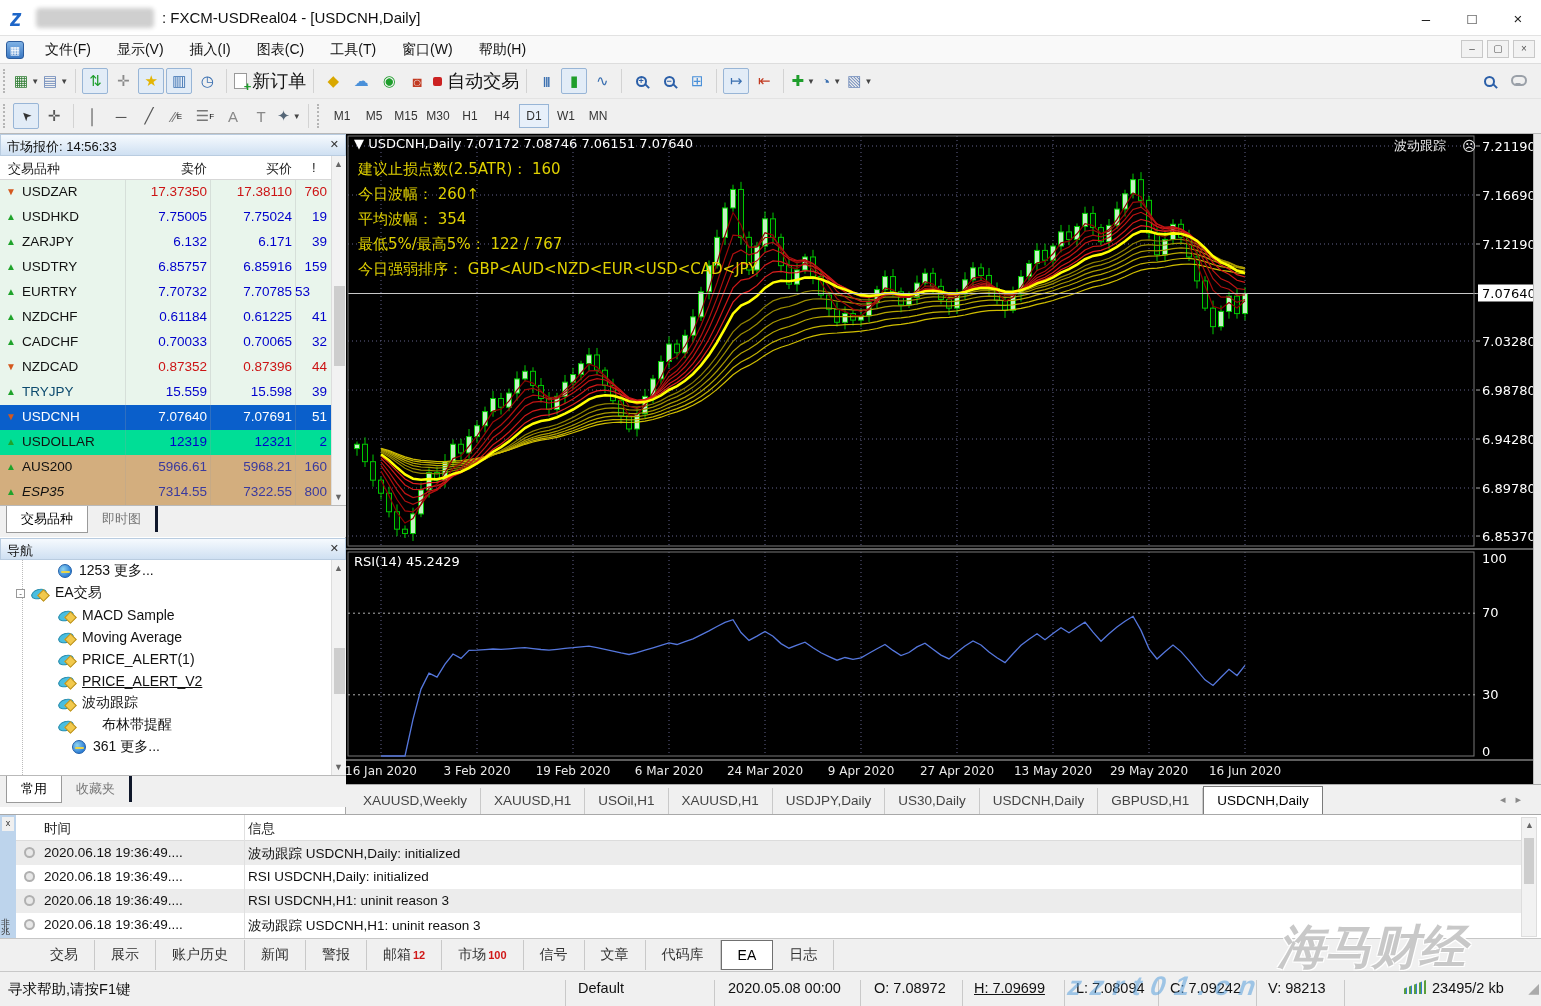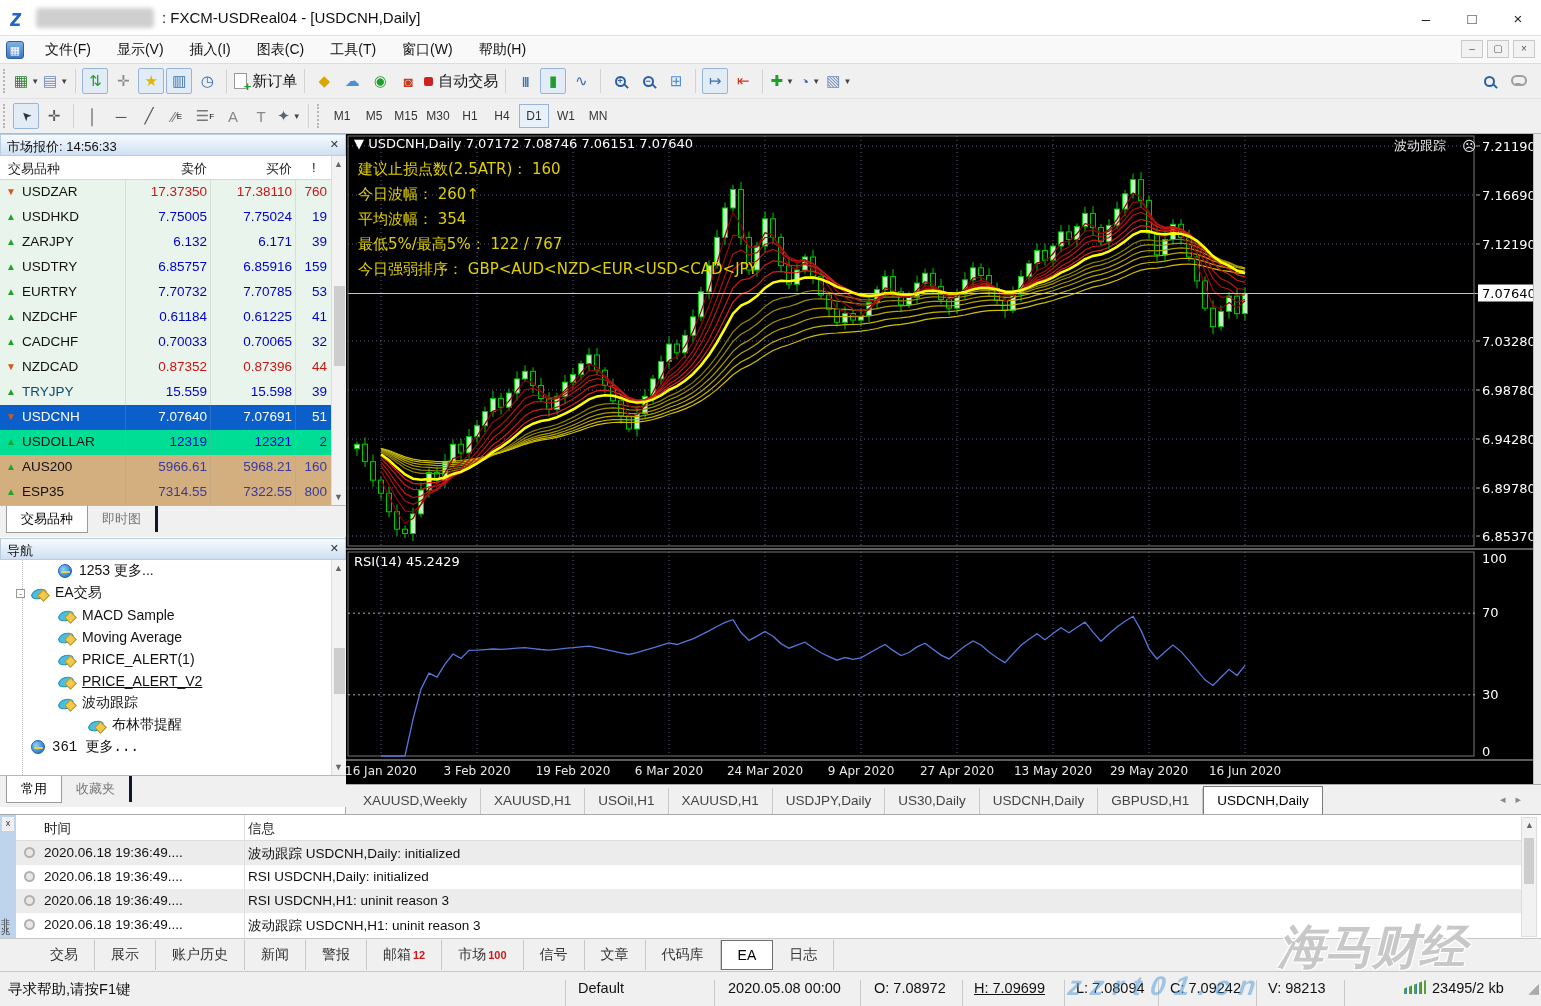--- a/index.html
+++ b/index.html
@@ -25,21 +25,21 @@
 
   
   .toolbar { left:0; width:1541px; background:#F0F0F0; display:flex; align-items:center; }
   #toolbarA { top:64px; height:35px; border-bottom:1px solid #E3E3E3; }
   #toolbarB { top:99px; height:35px; border-bottom:1px solid #B9B9B9; }
   .grip { width:5px; height:24px; margin:0 4px 0 3px; border-left:2px dotted #B5B5B5; }
   .tb-btn { min-width:26px; height:26px; margin:0 1px; border:1px solid transparent; border-radius:2px;
     display:flex; align-items:center; justify-content:center; font-size:15px; position:relative; }
   .tb-btn.pressed { border-color:#98B5D6; background:#E2ECF7; }
   .tb-btn .caret { font-size:8px; color:#444; margin-left:3px; }
-  .tb-btn .lbl { font-size:15px; color:#111; margin-left:5px; }
+  .tb-btn .lbl { font-size:18px; color:#111; margin-left:5px; }
   .tb-sep { width:1px; height:24px; background:#D3D3D3; margin:0 5px; }
   .ico-doc { width:13px; height:16px; background:#fff; border:1px solid #999; position:relative; }
   .ico-doc::after { content:"+"; position:absolute; right:-5px; bottom:-6px; color:#1F9E2C; font-weight:bold; font-size:13px; }
   .dot { width:9px; height:9px; border-radius:2px; }
   .mag { width:11px; height:11px; border:2px solid #2B5FA8; border-radius:50%; position:relative; font-size:9px; font-weight:bold; color:#2B5FA8; display:flex; align-items:center; justify-content:center; }
   .mag::after { content:""; position:absolute; width:6px; height:2px; background:#2B5FA8; transform:rotate(45deg); right:-5px; bottom:-2px; }
   .ico-chat { width:16px; height:11px; border:2px solid #9AA0A8; border-radius:6px; position:relative; margin-top:-2px; }
   .ico-chat::after { content:""; position:absolute; left:2px; bottom:-5px; border:3px solid transparent; border-top-color:#9AA0A8; }
   .tf-btn { min-width:30px; height:24px; margin:0 1px; border:1px solid transparent; display:flex; align-items:center; justify-content:center; font-size:12px; color:#333; }
   .tf-btn.active { border-color:#98B5D6; background:#E8F0FA; }
@@ -344,21 +344,21 @@
           <span class="mw-cell" style="left: 295px; width: 32px; text-align: right; color: rgb(0, 0, 204);">159</span>
           <span class="col-div" style="left: 125px;"></span>
           <span class="col-div" style="left: 210px;"></span>
           <span class="col-div" style="left: 295px;"></span>
         </div>
         <div class="mw-row" style="top: 146px; background: rgb(233, 245, 236);">
           <span class="mw-arrow" style="color: rgb(31, 163, 43);">▲</span>
           <span class="mw-cell" style="left: 22px; color: rgb(17, 17, 17);">EURTRY</span>
           <span class="mw-cell" style="left: 125px; width: 82px; text-align: right; color: rgb(0, 0, 204);">7.70732</span>
           <span class="mw-cell" style="left: 210px; width: 82px; text-align: right; color: rgb(0, 0, 204);">7.70785</span>
-          <span class="mw-cell" style="left: 295px; width: 32px; text-align: right; color: rgb(0, 0, 204);">53</span>
+          <span class="mw-cell" style="left: 295px; width: 32px; color: rgb(0, 0, 204);">53</span>
           <span class="col-div" style="left: 125px;"></span>
           <span class="col-div" style="left: 210px;"></span>
           <span class="col-div" style="left: 295px;"></span>
         </div>
         <div class="mw-row" style="top: 171px; background: rgb(233, 245, 236);">
           <span class="mw-arrow" style="color: rgb(31, 163, 43);">▲</span>
           <span class="mw-cell" style="left: 22px; color: rgb(17, 17, 17);">NZDCHF</span>
           <span class="mw-cell" style="left: 125px; width: 82px; text-align: right; color: rgb(0, 0, 204);">0.61184</span>
           <span class="mw-cell" style="left: 210px; width: 82px; text-align: right; color: rgb(0, 0, 204);">0.61225</span>
           <span class="mw-cell" style="left: 295px; width: 32px; text-align: right; color: rgb(0, 0, 204);">41</span>
@@ -421,21 +421,21 @@
           <span class="mw-cell" style="left: 22px; color: rgb(17, 17, 17);">AUS200</span>
           <span class="mw-cell" style="left: 125px; width: 82px; text-align: right; color: rgb(58, 58, 158);">5966.61</span>
           <span class="mw-cell" style="left: 210px; width: 82px; text-align: right; color: rgb(58, 58, 158);">5968.21</span>
           <span class="mw-cell" style="left: 295px; width: 32px; text-align: right; color: rgb(58, 58, 158);">160</span>
           <span class="col-div" style="left: 125px;"></span>
           <span class="col-div" style="left: 210px;"></span>
           <span class="col-div" style="left: 295px;"></span>
         </div>
         <div class="mw-row" style="top: 346px; background: rgb(211, 174, 126);">
           <span class="mw-arrow" style="color: rgb(31, 163, 43);">▲</span>
-          <span class="mw-cell" style="left: 22px; color: rgb(17, 17, 17);">ESP35</span>
+          <span class="mw-cell" style="left: 22px; color: rgb(17, 17, 17); font-style: italic;">ESP35</span>
           <span class="mw-cell" style="left: 125px; width: 82px; text-align: right; color: rgb(58, 58, 158);">7314.55</span>
           <span class="mw-cell" style="left: 210px; width: 82px; text-align: right; color: rgb(58, 58, 158);">7322.55</span>
           <span class="mw-cell" style="left: 295px; width: 32px; text-align: right; color: rgb(58, 58, 158);">800</span>
           <span class="col-div" style="left: 125px;"></span>
           <span class="col-div" style="left: 210px;"></span>
           <span class="col-div" style="left: 295px;"></span>
         </div>
       </div>
     <div class="mw-scroll">
       <span class="scroll-arrow" style="top:3px;">▲</span>
@@ -475,25 +475,25 @@
           <span>PRICE_ALERT(1)</span>
         </div>
         <div class="nav-item" style="padding-left: 58px; text-decoration: underline;">
           <span class="ico-ea"></span>
           <span>PRICE_ALERT_V2</span>
         </div>
         <div class="nav-item" style="padding-left: 58px;">
           <span class="ico-ea"></span>
           <span>波动跟踪</span>
         </div>
-        <div class="nav-item" style="padding-left: 88px;">
+        <div class="nav-item" style="padding-left: 58px; gap: 20px;">
           <span class="ico-ea"></span>
           <span>布林带提醒</span>
         </div>
-        <div class="nav-item" style="padding-left: 31px; font-family: Liberation Mono, monospace;">
+        <div class="nav-item" style="padding-left: 72px;">
           <span class="ico-globe"></span>
           <span>361 更多...</span>
         </div>
       </div>
     <div class="nav-scroll" style="top:426px;height:215px;">
       <span class="scroll-arrow" style="top:3px;">▲</span>
       <div class="thumb"></div>
       <span class="scroll-arrow" style="bottom:3px;">▼</span>
     </div>
     <div class="side-tabs" style="top:641px;" id="nav-tabs">

